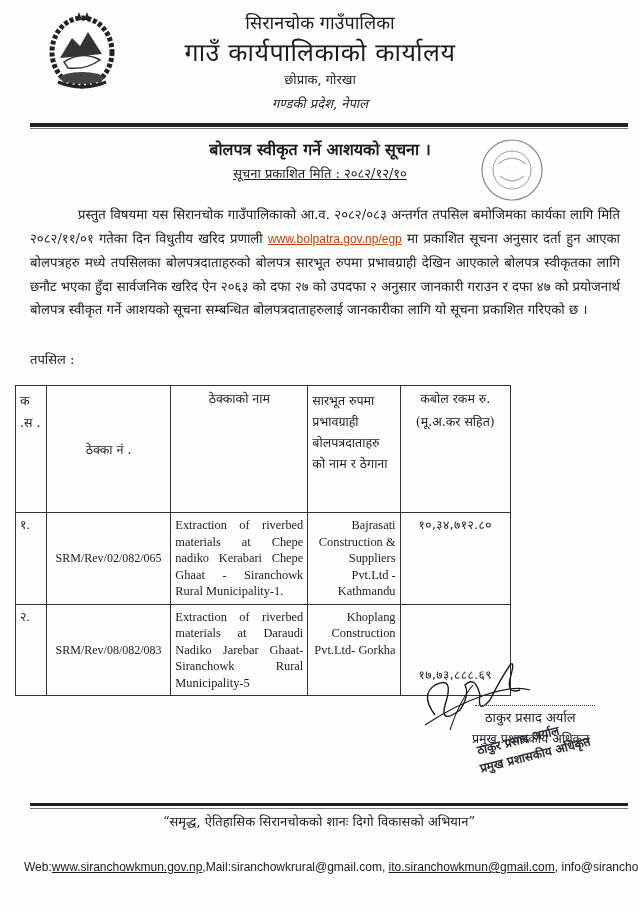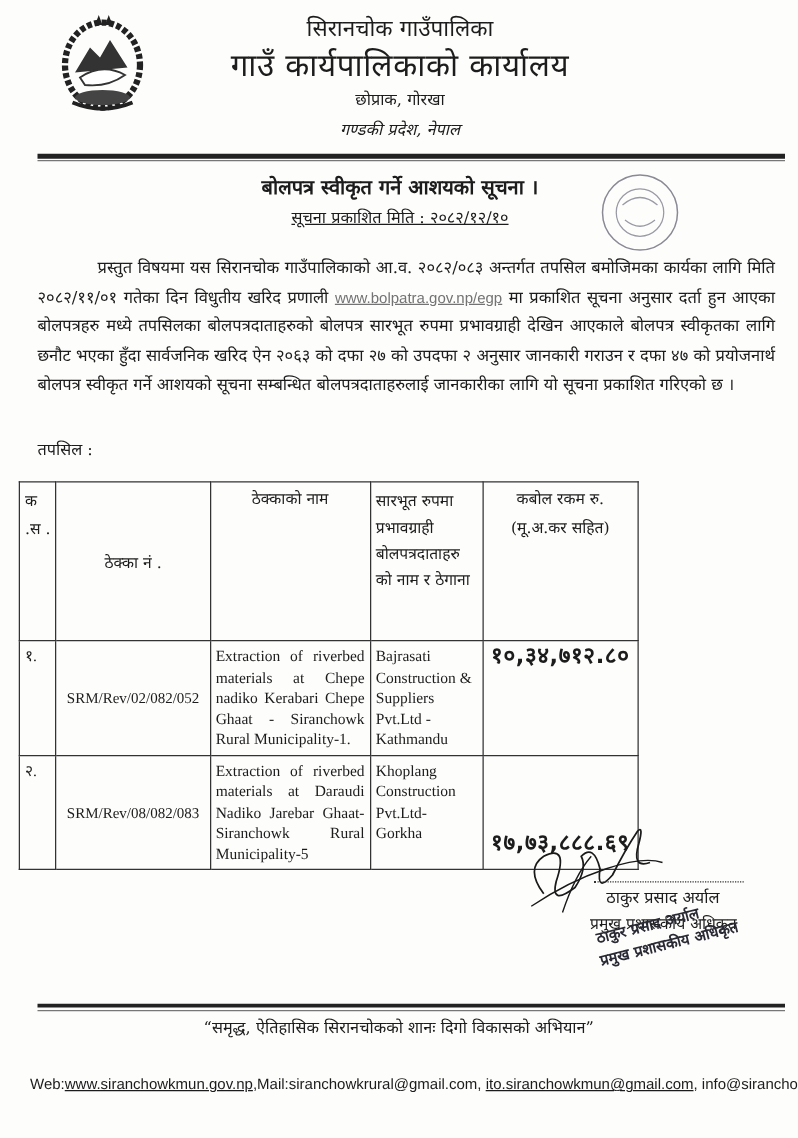--- a/index.html
+++ b/index.html
@@ -18,38 +18,38 @@
   .rule { left:30px; right:10px; height:4px; background:#222; }
   #rule-top { top:123px; }
   #rule-top2 { top:128px; height:1px; background:#777; left:30px; right:10px; }
   
   #title { left:150px; width:340px; top:138px; text-align:center; font-size:16px; font-weight:bold; white-space:nowrap; }
   #pubdate { left:170px; width:300px; top:164px; text-align:center; font-size:13px; white-space:nowrap; }
   #pubdate span { text-decoration:underline; }
   #stamp { left:472px; top:130px; width:80px; height:80px; }
   
   #para { left:30px; width:590px; top:203px; font-size:13.2px; line-height:23.5px; text-align:justify; text-indent:48px; }
-  #para a { color:#737373; text-decoration:underline; font-family:"Liberation Sans", sans-serif; font-size:12px; }
+  #para a { color:#c2410c; text-decoration:underline; font-family:"Liberation Sans", sans-serif; font-size:12px; }
   #tapasil { left:30px; top:350px; font-size:13px; }
   
   #tbl { left:15px; top:385px; width:496px; border-collapse:collapse; font-size:12.5px; }
   #tbl td { border:1px solid #333; vertical-align:top; padding:4px 4px; }
   #tbl .hdr-row td { height:118px; }
   #tbl .c1 { width:28px; }
   #tbl .c2 { width:122px; text-align:center; vertical-align:middle; }
   #tbl .c3 { width:168px;margin-left:20px; }
   #tbl .c4 { width:94px; }
   #tbl .c5 { width:120px; text-align:center; }
   .hdr-row .c2, .hdr-row .c3 { padding-top:30px; vertical-align:top; text-align:center; }
   .hdr-row .c4 { line-height:21px; text-align:left; padding-left:6px; }
   .hdr-row .c1 { line-height:22px; }
   .data-row td { font-family:"Liberation Serif", serif; font-size:12.4px; line-height:16.5px; }
   .data-row .c3 { text-align:justify; }
-  .data-row .c4 { text-align:left; }
-  .data-row .c5 { vertical-align:middle; font-family:"DejaVu Sans", sans-serif; font-size:18px; letter-spacing:0.5px;font-weight:bold; }
+  .data-row .c4 { text-align:right; }
+  .data-row .c5 { vertical-align:middle; font-family:"DejaVu Sans", sans-serif; font-size:12px; letter-spacing:0.5px; }
   #row1 td { height:75px; }
   #row2 td { height:55px; }
   #row1 .c2, #row2 .c2 { font-size:12px; }
   #row2 .c5 { vertical-align:bottom; padding-bottom:12px; }
   
   #signature { left:415px; top:655px; width:120px; height:90px; }
   #sig-dots { left:475px; top:705px; width:120px; border-top:1px dotted #333; }
   #signer-name { left:485px; top:708px; font-size:13px; white-space:nowrap; }
   #signer-title { left:472px; top:730px; font-size:12.5px; white-space:nowrap; }
   #sig-stamp1 { left:475px; top:742px; font-size:12px; transform:rotate(-14deg); transform-origin:left top; white-space:nowrap; font-weight:bold; color:#2a2a35; }
@@ -102,21 +102,21 @@
     <td class="c2">ठेक्का नं .</td>
     <td class="c3">ठेक्काको नाम</td>
     <td class="c4">सारभूत रुपमा प्रभावग्राही बोलपत्रदाताहरु को नाम र ठेगाना</td>
     <td class="c5">
       <div>कबोल रकम रु.</div>
       <div style="margin-top:6px">(मू.अ.कर सहित)</div>
     </td>
   </tr>
   <tr id="row1" class="data-row">
     <td class="c1">१.</td>
-    <td class="c2">SRM/Rev/02/082/052</td>
+    <td class="c2">SRM/Rev/02/082/065</td>
     <td class="c3">Extraction of riverbed materials at Chepe nadiko Kerabari Chepe Ghaat - Siranchowk Rural Municipality-1.</td>
     <td class="c4">Bajrasati Construction &amp; Suppliers Pvt.Ltd -Kathmandu</td>
     <td class="c5">१०,३४,७१२.८०</td>
   </tr>
   <tr id="row2" class="data-row">
     <td class="c1">२.</td>
     <td class="c2">SRM/Rev/08/082/083</td>
     <td class="c3">Extraction of riverbed materials at Daraudi Nadiko Jarebar Ghaat- Siranchowk Rural Municipality-5</td>
     <td class="c4">Khoplang Construction Pvt.Ltd- Gorkha</td>
     <td class="c5">१७,७३,८८८.६९</td>

